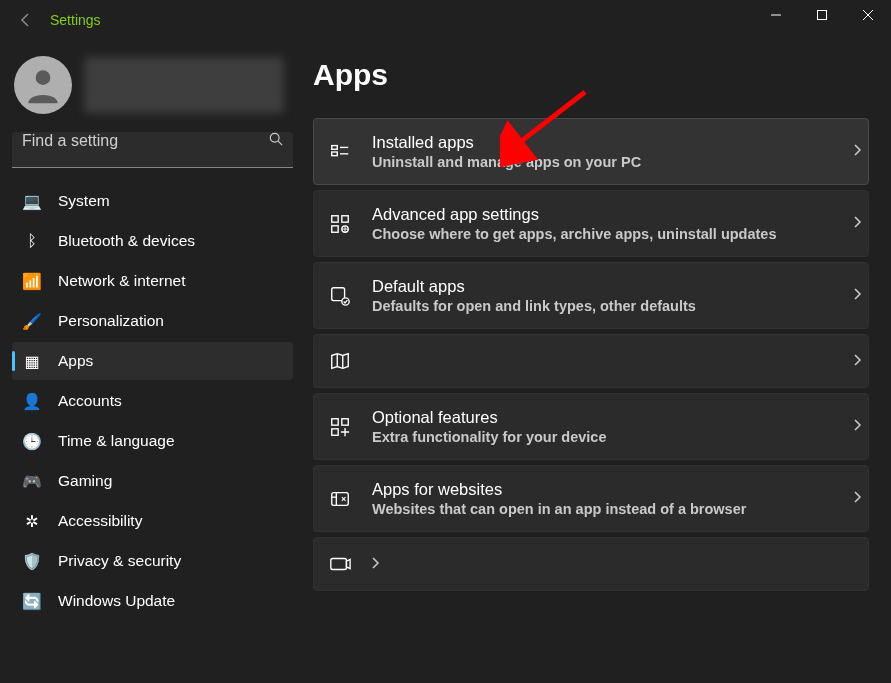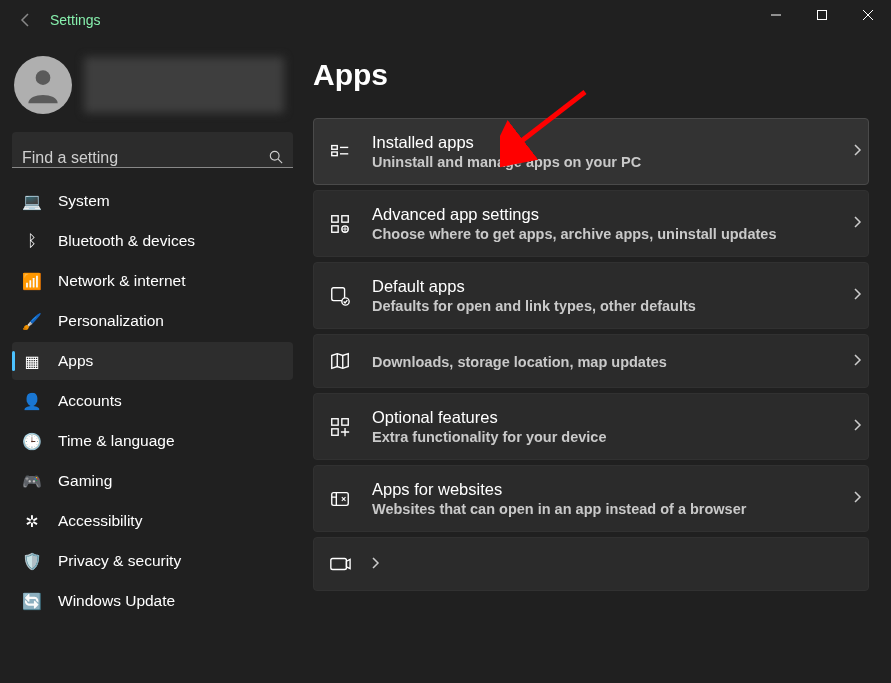--- a/index.html
+++ b/index.html
@@ -18,21 +18,21 @@
       align-items: center;
       padding-left: 12px;
     }
     .back-btn {
       width: 28px; height: 28px;
       display: flex; align-items: center; justify-content: center;
       color: #aaa;
       font-size: 18px;
       cursor: pointer;
     }
-    .app-title { font-size: 14px; margin-left: 10px; color: #86efac; font-weight: 400;}
+    .app-title { font-size: 14px; margin-left: 10px; color: #84cc16; font-weight: 400;}
     .window-controls {
       position: absolute; right: 0; top: 0;
       display: flex;
     }
     .win-btn {
       width: 46px; height: 30px;
       display: flex; align-items: center; justify-content: center;
       color: #fff; font-size: 12px;
     }
     .layout { display: flex; height: calc(100% - 40px); }
@@ -51,21 +51,21 @@
     .profile-text {
       width: 200px; height: 56px;
       background: #3e3e3e;
       filter: blur(4px);
       border-radius: 2px;
     }
     .search-box {
       height: 36px;
       background: #2c2c2c;
       border-bottom: 1px solid #888;
-      display: flex; align-items: flex-end;
+      display: flex; align-items: flex-start;
       padding: 0 10px;
       margin-bottom: 14px;
       border-radius: 4px 4px 0 0;
     }
     .search-box input {
       flex: 1; background: transparent; border: none; outline: none;
       color: #fff; font-size: 16px;
     }
     .search-box input::placeholder { color: #cfcfcf; }
     .search-icon { color: #cfcfcf; font-size: 14px;}
@@ -275,21 +275,20 @@
             </svg></div>
         </div>
         <div class="card">
           <div class="card-icon">
             <svg width="22" height="22" viewBox="0 0 24 24" fill="none" stroke="#fff" stroke-width="1.5">
               <path d="M3 6l6-2 6 2 6-2v14l-6 2-6-2-6 2z"></path>
               <path d="M9 4v14M15 6v14"></path>
             </svg>
           </div>
           <div class="card-text">
-            <div class="card-desc">Downloads, storage location, map updates</div>
           </div>
           <div class="chevron"><svg width="8" height="12" viewBox="0 0 8 12">
               <path d="M1 1l5 5-5 5" stroke="#ccc" fill="none" stroke-width="1.5"></path>
             </svg></div>
         </div>
         <div class="card">
           <div class="card-icon">
             <svg width="22" height="22" viewBox="0 0 24 24" fill="none" stroke="#fff" stroke-width="1.5">
               <rect x="3" y="3" width="7" height="7"></rect>
               <rect x="14" y="3" width="7" height="7"></rect>

